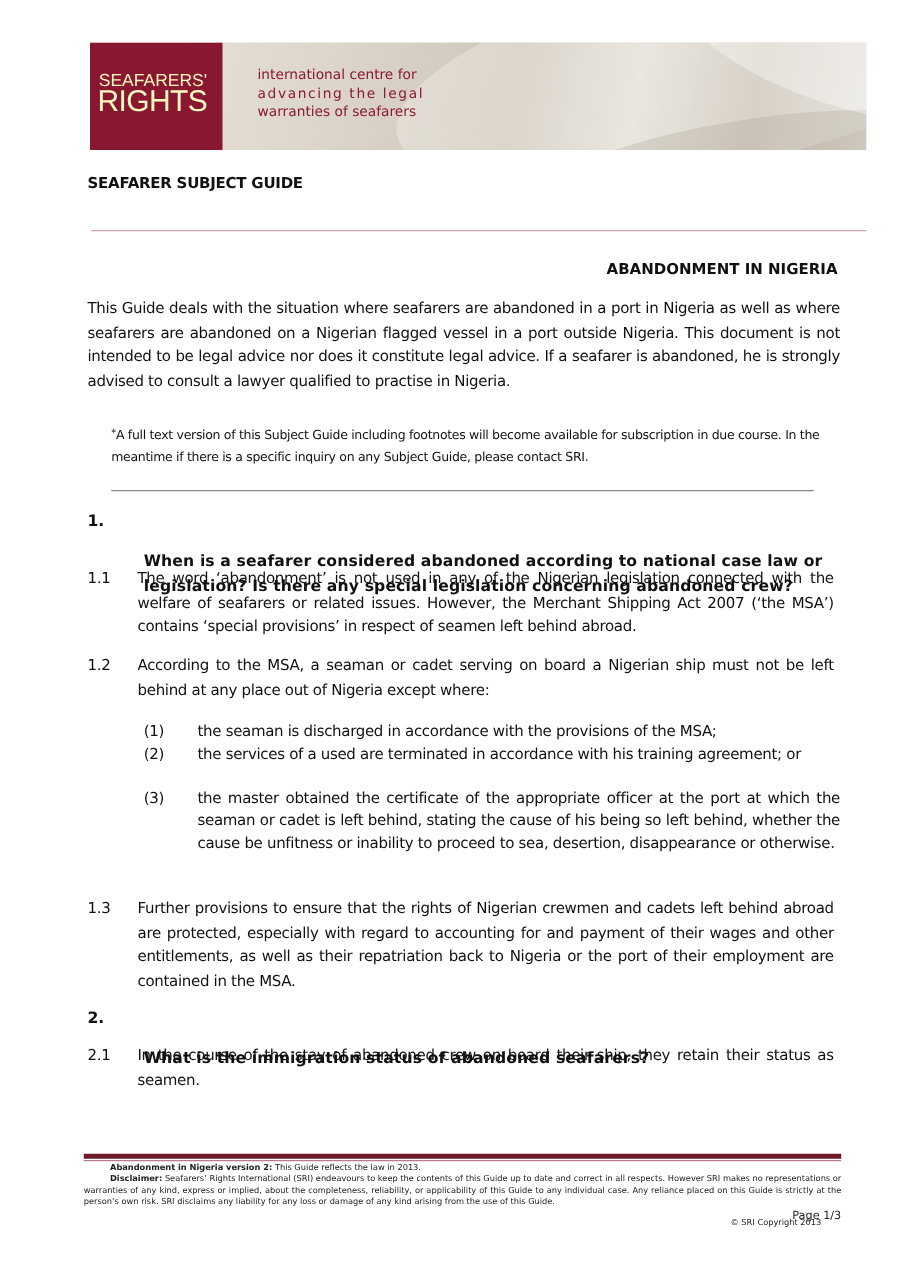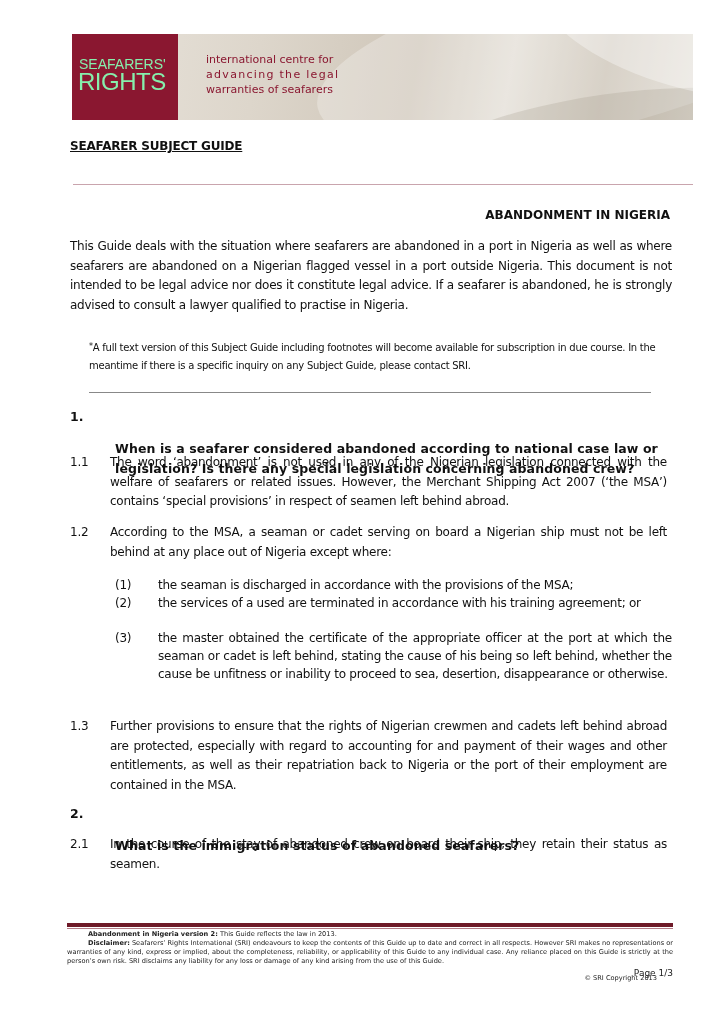--- a/index.html
+++ b/index.html
@@ -8,30 +8,30 @@
   .banner { position: absolute; left: 72px; top: 34px; width: 621px; height: 86px;
             background: linear-gradient(100deg, #e9e4dc 0%, #ddd6cb 30%, #cfc6b9 55%, #e2ddd4 70%, #c9c0b2 85%, #ddd8cf 100%);
             overflow: hidden; }
   .banner .swoosh1 { position: absolute; left: 240px; top: -60px; width: 520px; height: 160px;
             border-radius: 50%; background: rgba(255,255,255,0.28); transform: rotate(-12deg); }
   .banner .swoosh2 { position: absolute; left: 330px; top: 60px; width: 420px; height: 120px;
             border-radius: 50%; background: rgba(160,150,135,0.25); transform: rotate(-8deg); }
   .banner .swoosh3 { position: absolute; left: 470px; top: -40px; width: 260px; height: 90px;
             border-radius: 50%; background: rgba(255,255,255,0.35); transform: rotate(18deg); }
   .logo-block { position: absolute; left: 0; top: 0; width: 106px; height: 86px; background: #8a1730;
-            color: #86efac; font-family: "Liberation Sans", sans-serif; }
+            color: #fef9c3; font-family: "Liberation Sans", sans-serif; }
   .logo-line1 { position: absolute; left: 7px; top: 22px; font-size: 14px; letter-spacing: 0px; }
   .logo-line2 { position: absolute; left: 6px; top: 34px; font-size: 24px; letter-spacing: -0.5px; }
   .tagline { position: absolute; left: 134px; top: 18px; font-size: 11px; line-height: 15px;
             color: #8a1730; font-family: "DejaVu Sans", sans-serif; }
   .tagline div { white-space: nowrap; }
   .tagline .spaced { letter-spacing: 1.3px; }
 
   .guide-label { position: absolute; left: 70px; top: 139px; font-size: 12px; font-weight: bold;
-            letter-spacing: -0.2px; text-decoration: underline; }
+            letter-spacing: -0.2px; }
   .rule-pink { position: absolute; left: 73px; top: 184px; width: 620px; height: 1px; background: #c9a4ad; }
   .doc-title { position: absolute; left: 70px; width: 600px; top: 208px; text-align: right;
             font-size: 12px; font-weight: bold; }
   .intro { position: absolute; left: 70px; top: 237px; width: 602px; font-size: 12px; line-height: 19.5px;
             text-align: justify; letter-spacing: -0.25px; }
   .note { position: absolute; left: 89px; top: 338px; width: 590px; font-size: 10px; line-height: 18px;
             letter-spacing: -0.25px; }
   .note .star { font-size: 8px; vertical-align: 2px; }
   .rule-grey { position: absolute; left: 89px; top: 392px; width: 562px; height: 1px; background: #888; }
 

